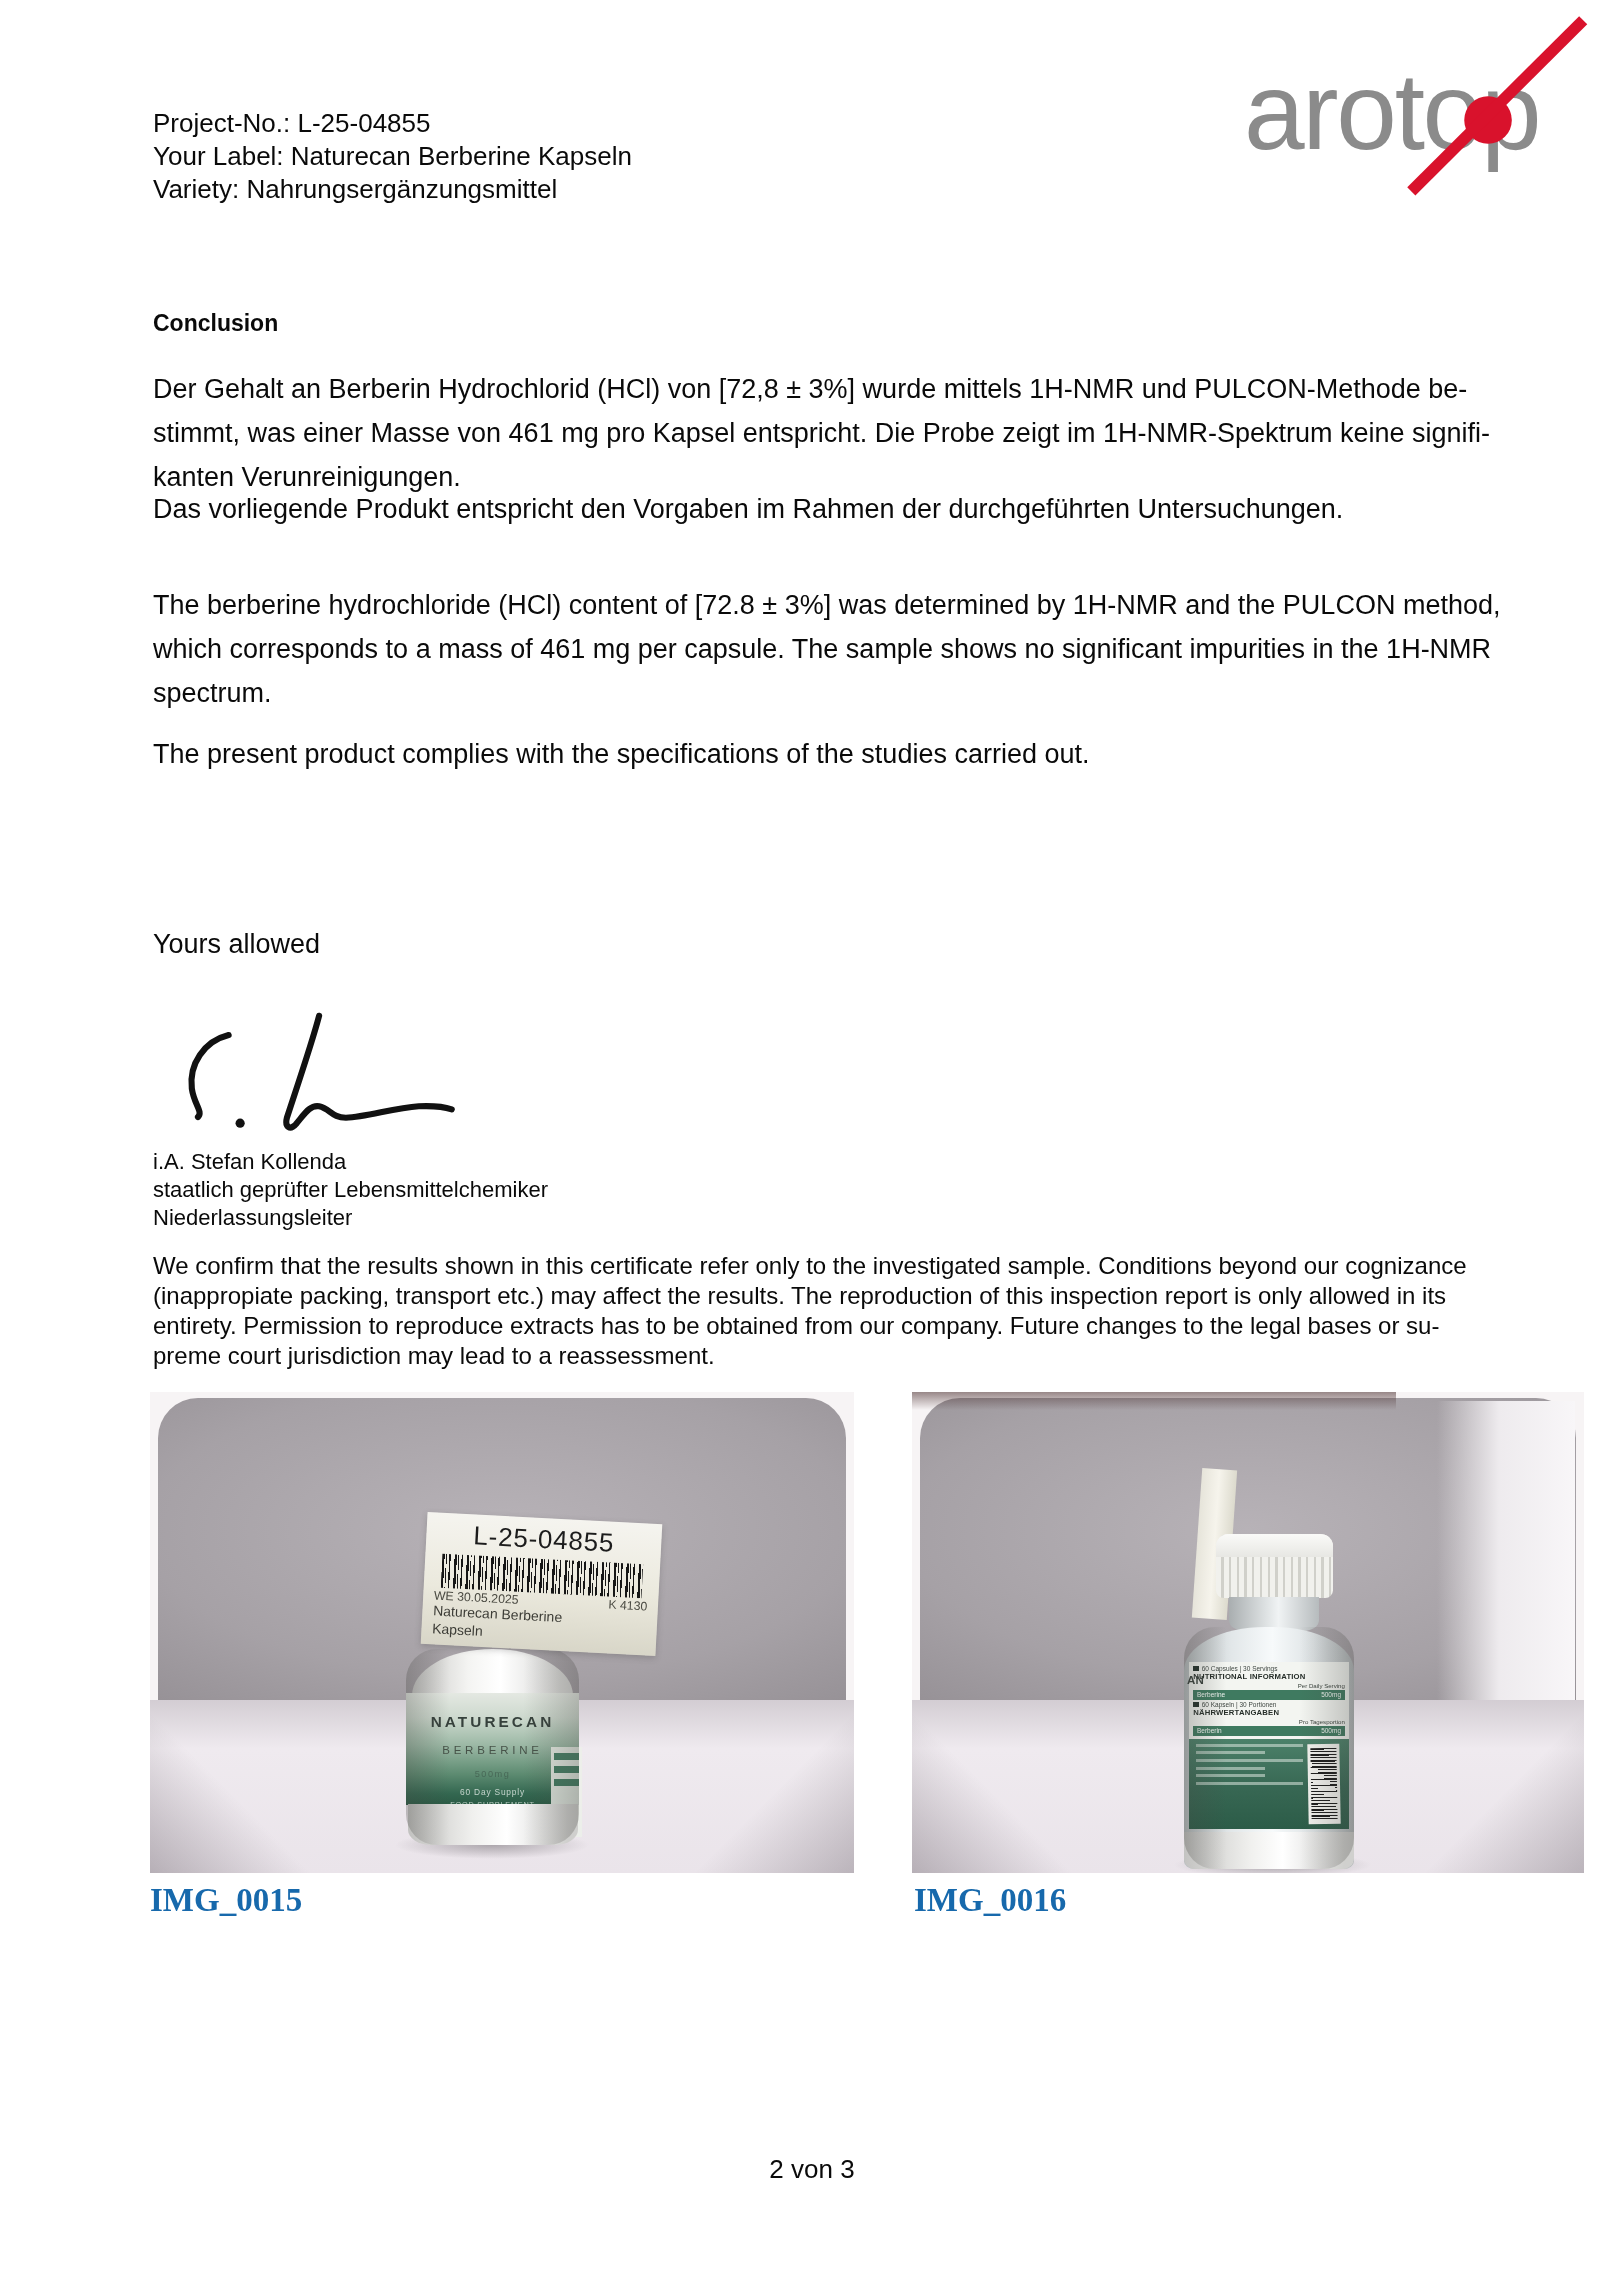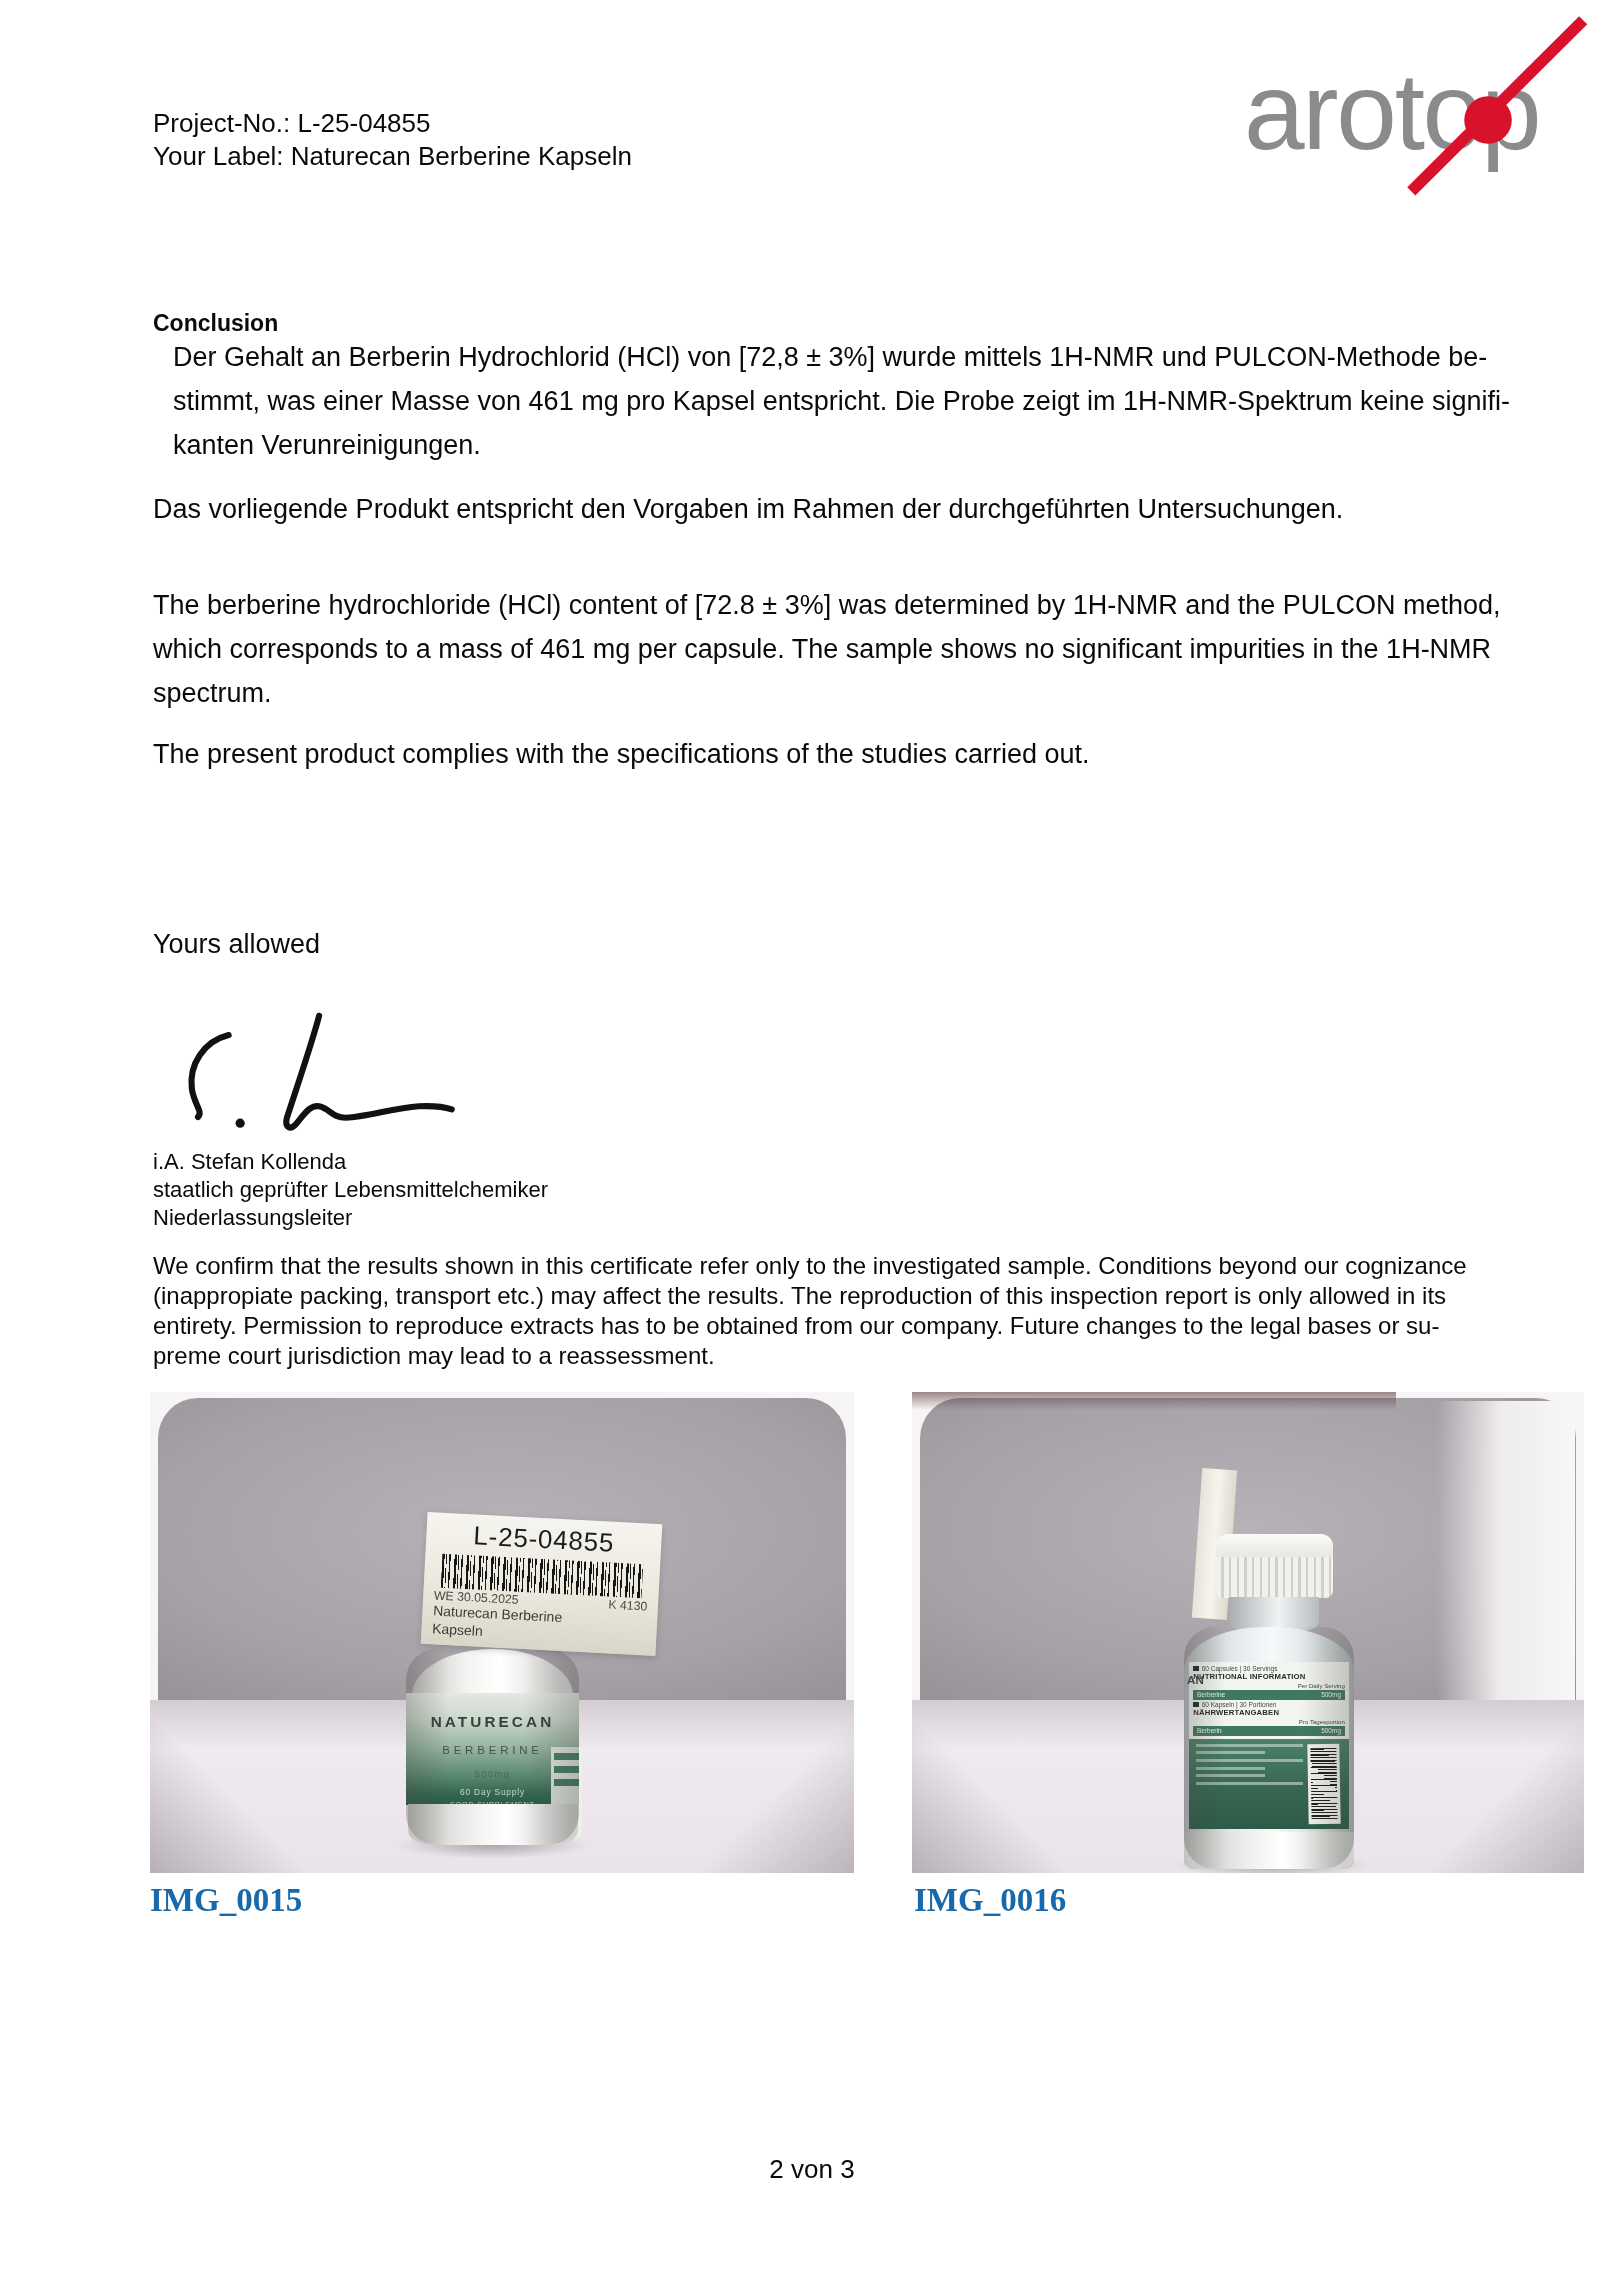--- a/index.html
+++ b/index.html
@@ -114,33 +114,34 @@
   .footer{position:absolute;left:0;right:0;top:2154px;text-align:center;font-size:26px;}
 </style>
 </head>
 <body>
 
 <div class="page">
 
   <div class="header-info">
     <div>Project-No.: L-25-04855</div>
     <div>Your Label: Naturecan Berberine Kapseln</div>
+    <div>Variety: Nahrungsergänzungsmittel</div>
   </div>
 
   <div class="logo">
     <div class="logo-text">arotop</div>
     <svg class="logo-slash" viewBox="0 0 460 190">
       <circle cx="318" cy="112" r="31" fill="#d9122c"></circle>
       <line x1="218" y1="205" x2="442" y2="-18" stroke="#d9122c" stroke-width="15"></line>
     </svg>
   </div>
 
   <div class="heading">Conclusion</div>
 
-  <div class="para" style="top:335px;margin-left:20px;">
+  <div class="para" style="top:367px;">
     <div>Der Gehalt an Berberin Hydrochlorid (HCl) von [72,8 ± 3%] wurde mittels 1H-NMR und PULCON-Methode be-</div>
     <div>stimmt, was einer Masse von 461 mg pro Kapsel entspricht. Die Probe zeigt im 1H-NMR-Spektrum keine signifi-</div>
     <div>kanten Verunreinigungen.</div>
   </div>
 
   <div class="para" style="top:487px;">Das vorliegende Produkt entspricht den Vorgaben im Rahmen der durchgeführten Untersuchungen.</div>
 
   <div class="para" style="top:572px;margin-top:11px;">
     <div>The berberine hydrochloride (HCl) content of [72.8 ± 3%] was determined by 1H-NMR and the PULCON method,</div>
     <div>which corresponds to a mass of 461 mg per capsule. The sample shows no significant impurities in the 1H-NMR</div>

